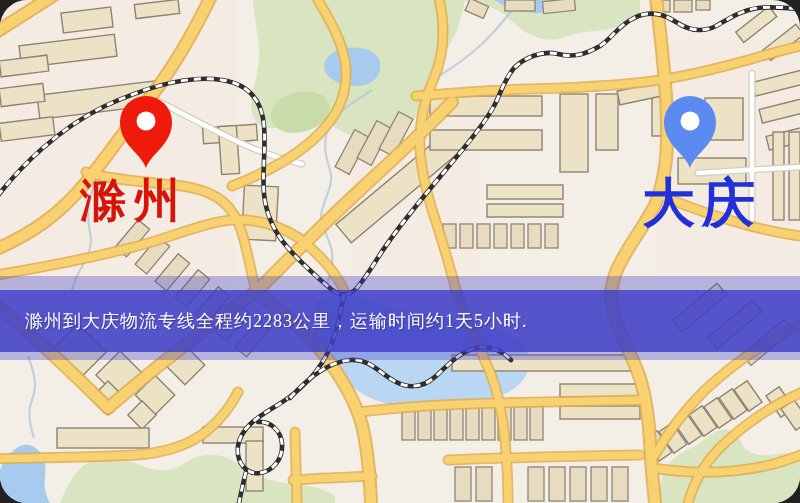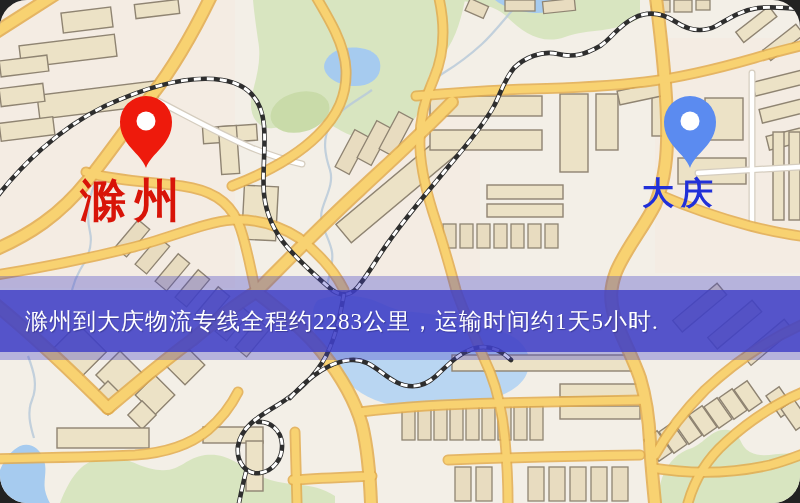--- a/index.html
+++ b/index.html
@@ -22,27 +22,27 @@
   .rd-c.thin{stroke-width:11}.rd.thin{stroke-width:7.5}
   .rail1{stroke:var(--railway-dark);stroke-width:4.6;fill:none;stroke-linecap:round}
   .rail2{stroke:var(--railway-light);stroke-width:2.9;fill:none;stroke-dasharray:7 6}
   .pin-left{fill:var(--marker-left)}
   .pin-right{fill:var(--marker-right)}
   .pin-hole{fill:#ffffff}
   
   .city-label{position:absolute;font-family:"Liberation Serif",serif;font-weight:700;
               line-height:1;white-space:nowrap;text-shadow:0 0 1px rgba(255,255,255,.35);}
   .city-label.left{left:80px;top:178px;font-size:46px;letter-spacing:8px;color:var(--label-left)}
-  .city-label.right{left:642px;top:177px;font-size:32px;letter-spacing:7px;color:var(--label-right)}
+  .city-label.right{left:642px;top:177px;font-size:53px;letter-spacing:7px;color:var(--label-right)}
   
   .banner{position:absolute;left:0;right:0;top:276px;height:84px;}
   .banner-halo{position:absolute;left:0;right:0;top:0;bottom:0;background:var(--banner-bg);opacity:.34}
   .banner-core{position:absolute;left:0;right:0;top:14px;height:62px;background:var(--banner-bg);opacity:.82}
   .banner-text{position:absolute;left:25px;right:8px;top:14px;height:62px;display:flex;align-items:center;
-               color:var(--banner-fg);font-family:"Liberation Serif",serif;font-size:23px;
+               color:var(--banner-fg);font-family:"Liberation Serif",serif;font-size:18px;
                letter-spacing:1px;white-space:nowrap;text-shadow:1px 1px 1px rgba(40,40,120,.55)}
 </style>
 </head>
 <body>
 
 <div class="stage">
 
   <svg width="800" height="503" viewBox="0 0 800 503">
 
     <g>

